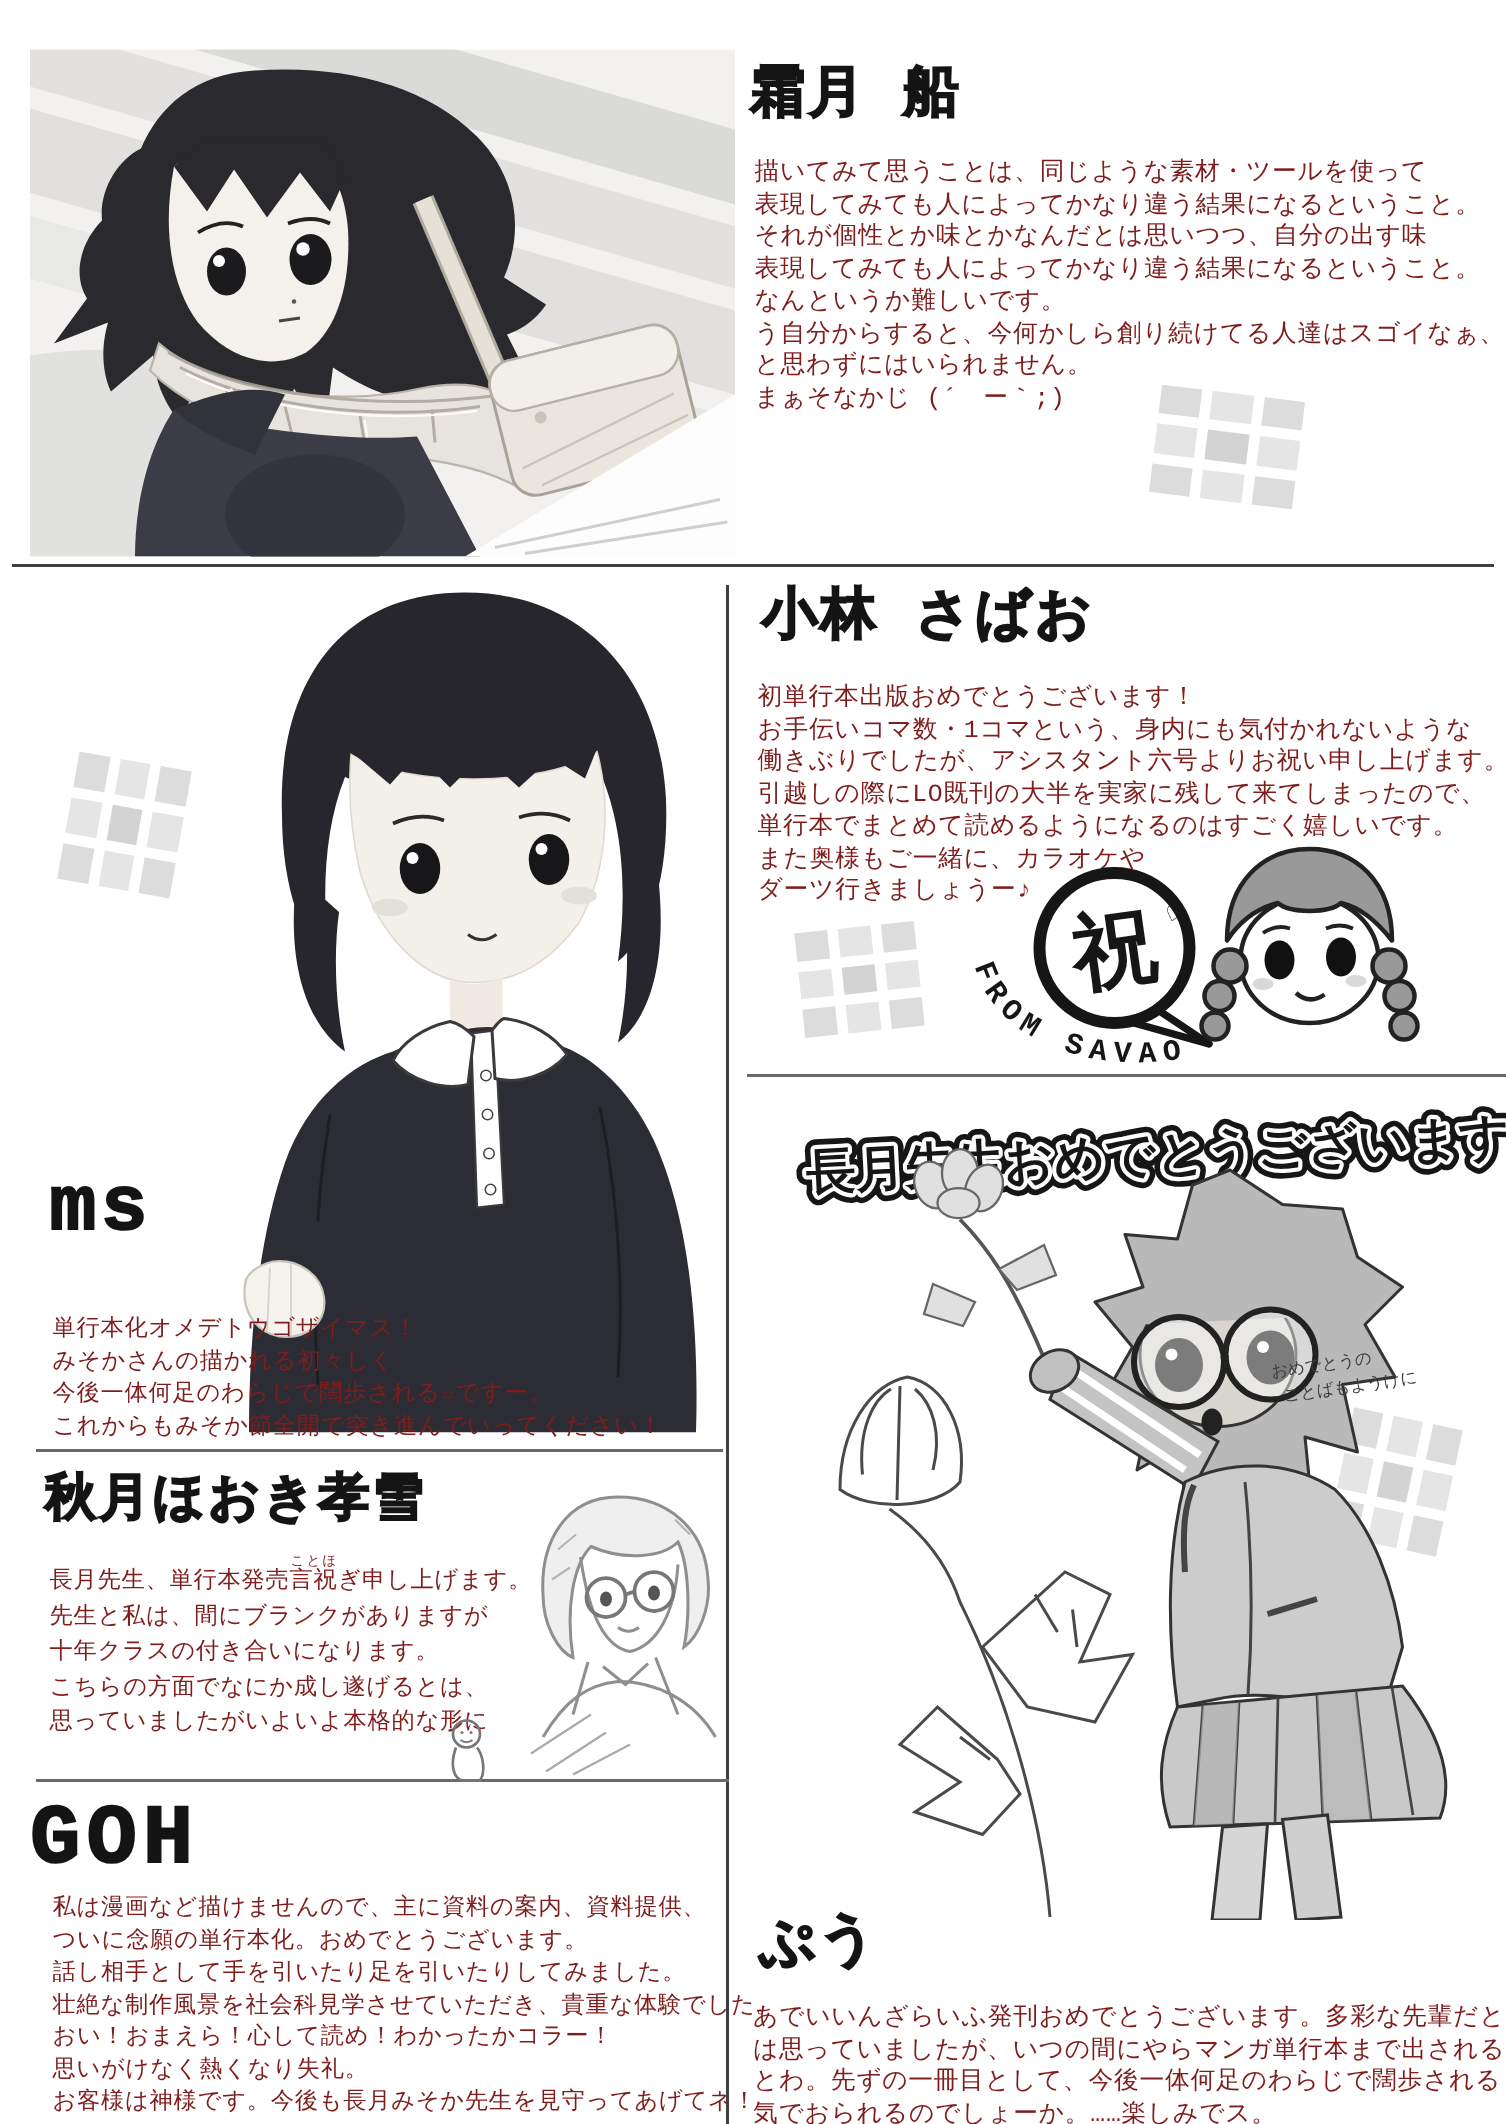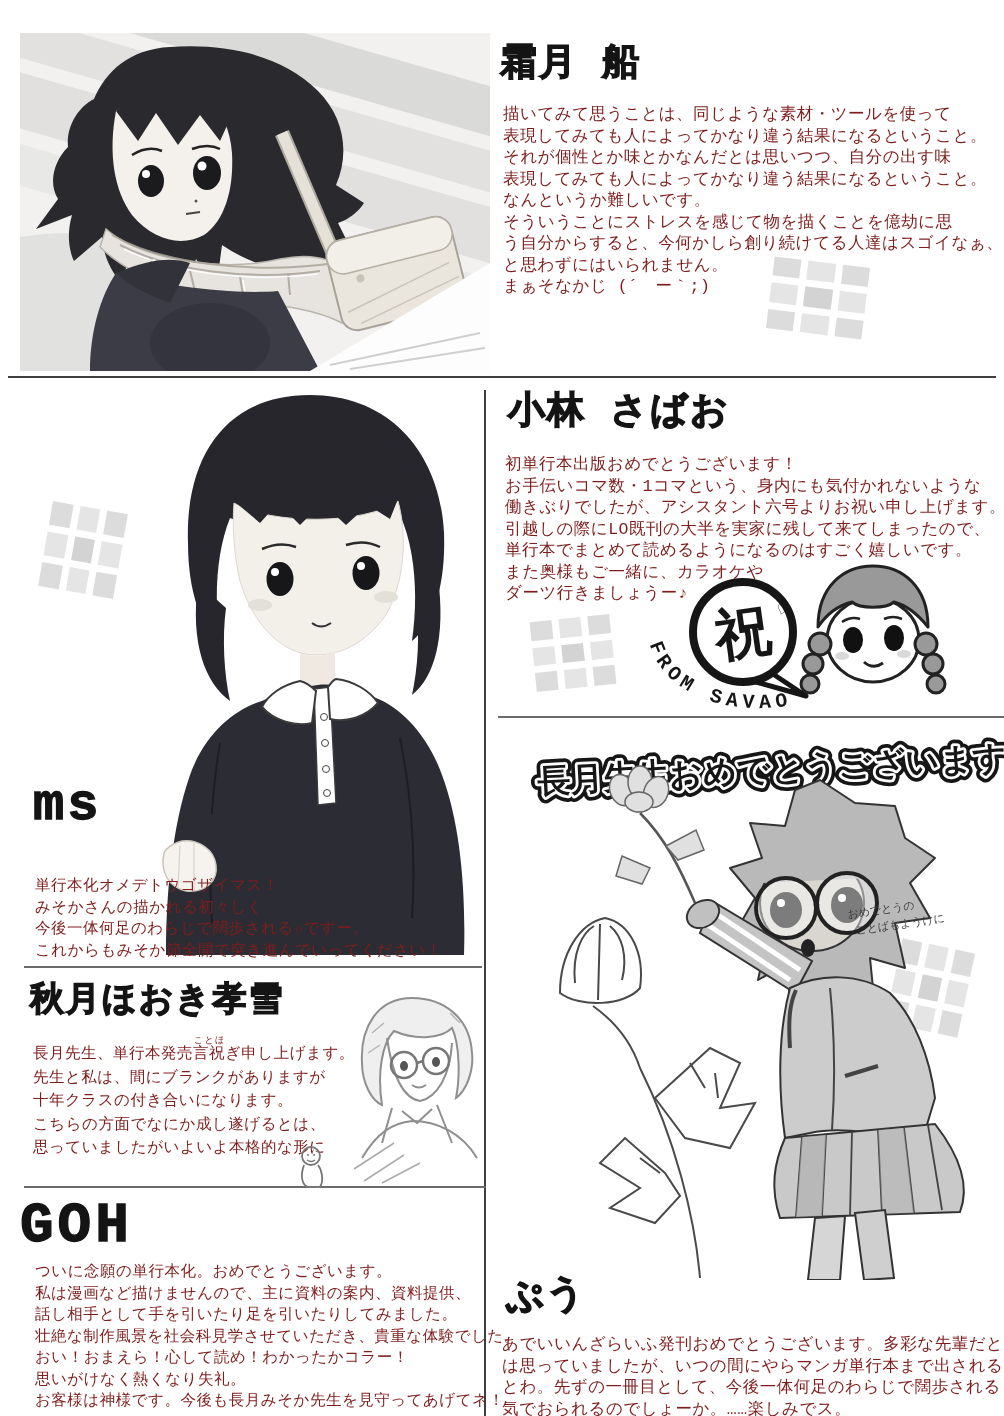--- a/index.html
+++ b/index.html
@@ -118,21 +118,20 @@
       <span></span>
     </div>
 
   <div class="abs heading" style="left:500px;top:46px;font-size:37px">霜月 船</div>
   <div class="abs msg" style="left:503px;top:104px">
     <div class="line">描いてみて思うことは、同じような素材・ツールを使って</div>
     <div class="line">表現してみても人によってかなり違う結果になるということ。</div>
     <div class="line">それが個性とか味とかなんだとは思いつつ、自分の出す味</div>
     <div class="line">表現してみても人によってかなり違う結果になるということ。</div>
     <div class="line">なんというか難しいです。</div>
-    <div class="line">そういうことにストレスを感じて物を描くことを億劫に思</div>
     <div class="line">う自分からすると、今何かしら創り続けてる人達はスゴイなぁ、</div>
     <div class="line">と思わずにはいられません。</div>
     <div class="line">まぁそなかじ (´　ー｀;)</div>
   </div>
 
   <div class="abs divider" style="left:8px;top:376px;width:988px;height:2px"></div>
   <div class="abs divider" style="left:484px;top:390px;width:2px;height:1026px"></div>
   <div class="abs divider light" style="left:24px;top:966px;width:458px;height:2px"></div>
   <div class="abs divider light" style="left:24px;top:1186px;width:462px;height:2px"></div>
   <div class="abs divider light" style="left:498px;top:716px;width:506px;height:2px"></div>
@@ -310,22 +309,22 @@
   <svg class="abs" style="left:293px;top:1143px" width="48" height="48" viewBox="0 0 48 48">
     <circle cx="18" cy="13" r="9" fill="none" stroke="#777" stroke-width="1.8"></circle>
     <circle cx="15" cy="12" r="1" fill="#777"></circle>
       <circle cx="21" cy="12" r="1" fill="#777"></circle>
     <path d="M14,17 q4,3 8,0" stroke="#777" stroke-width="1.3" fill="none"></path>
     <path d="M11,22 C7,33 9,42 15,44 L27,44 C31,38 29,27 25,22" fill="none" stroke="#777" stroke-width="1.8"></path>
   </svg>
 
   <div class="abs heading" style="left:20px;top:1198px;font-size:56px;letter-spacing:4px">GOH</div>
   <div class="abs msg left" style="left:35px;top:1262px">
+    <div class="line">私は漫画など描けませんので、主に資料の案内、資料提供、</div>
     <div class="line">ついに念願の単行本化。おめでとうございます。</div>
-    <div class="line">私は漫画など描けませんので、主に資料の案内、資料提供、</div>
     <div class="line">話し相手として手を引いたり足を引いたりしてみました。</div>
     <div class="line">壮絶な制作風景を社会科見学させていただき、貴重な体験でした。</div>
     <div class="line">おい！おまえら！心して読め！わかったかコラー！</div>
     <div class="line">思いがけなく熱くなり失礼。</div>
     <div class="line">お客様は神様です。今後も長月みそか先生を見守ってあげてネ！</div>
   </div>
 
   <div class="abs heading" style="left:505px;top:1278px;font-size:38px;transform:rotate(-3deg)">ぷう</div>
   <div class="abs msg" style="left:502px;top:1334px">
     <div class="line">あでいいんざらいふ発刊おめでとうございます。多彩な先輩だと</div>

